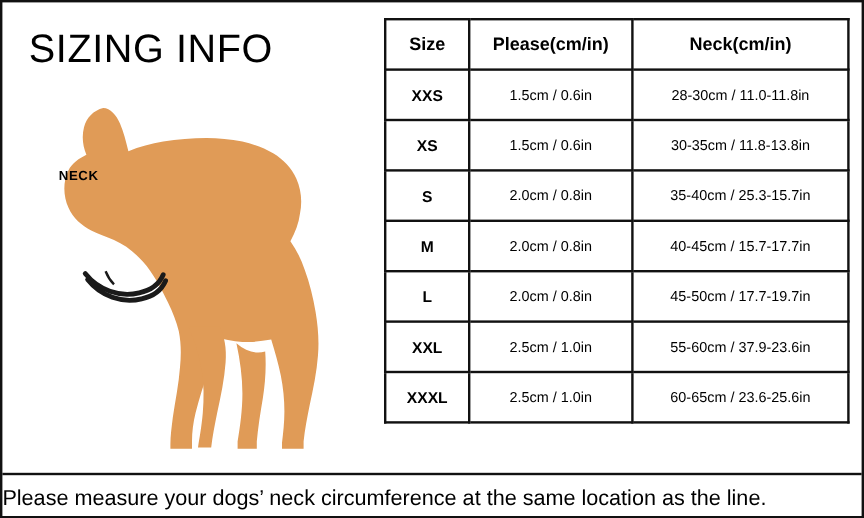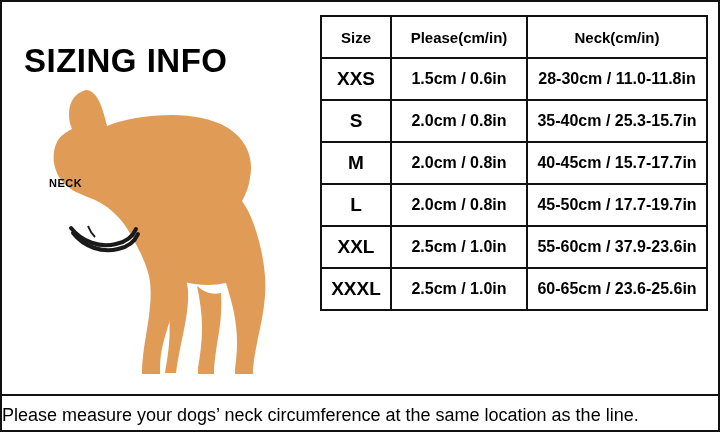--- a/index.html
+++ b/index.html
@@ -28,40 +28,38 @@
     left: 0;
     top: 0;
     width: 312px;
     height: 390px;
   }
   #sizing-title {
     position: absolute;
     left: 22px;
     top: 20px;
     font-size: 33px;
-    font-weight: bold;
+    font-weight: normal;
     letter-spacing: 0.5px;
     white-space: nowrap;
-    margin-top: 20px;
   }
   #dog-illustration {
     position: absolute;
     left: 14px;
     top: 74px;
     width: 290px;
     height: 300px;
   }
   #neck-label {
     position: absolute;
     left: 47px;
     top: 139px;
     font-size: 11px;
     font-weight: bold;
     letter-spacing: 0.5px;
-    margin-top: 36px;
   }
   
   #size-table {
     position: absolute;
     left: 318px;
     top: 13px;
     width: 386px;
     border-collapse: collapse;
     table-layout: fixed;
     border-radius: 32px;
@@ -72,26 +70,26 @@
     text-align: center;
     vertical-align: middle;
     padding: 0;
     height: 40px;
   }
   #size-table th {
     font-size: 15px;
     font-weight: bold;
   }
   #size-table td.size-cell {
-    font-size: 19px;
+    font-size: 13px;
     font-weight: bold;
   }
   #size-table td.data-cell {
-    font-size: 16px;
-    font-weight: bold;
+    font-size: 12px;
+    font-weight: normal;
   }
   col.col-size { width: 70px; }
   col.col-width { width: 136px; }
   col.col-neck { width: 180px; }
 
   
   #footer-divider {
     position: absolute;
     left: 0;
     top: 392px;
@@ -206,20 +204,25 @@
         <th>Neck(cm/in)</th>
       </tr>
     </thead>
     <tbody>
       <tr>
         <td class="size-cell">XXS</td>
         <td class="data-cell">1.5cm / 0.6in</td>
         <td class="data-cell">28-30cm / 11.0-11.8in</td>
       </tr>
       <tr>
+        <td class="size-cell">XS</td>
+        <td class="data-cell">1.5cm / 0.6in</td>
+        <td class="data-cell">30-35cm / 11.8-13.8in</td>
+      </tr>
+      <tr>
         <td class="size-cell">S</td>
         <td class="data-cell">2.0cm / 0.8in</td>
         <td class="data-cell">35-40cm / 25.3-15.7in</td>
       </tr>
       <tr>
         <td class="size-cell">M</td>
         <td class="data-cell">2.0cm / 0.8in</td>
         <td class="data-cell">40-45cm / 15.7-17.7in</td>
       </tr>
       <tr>

